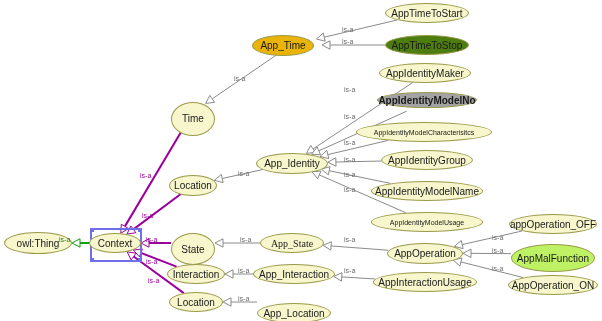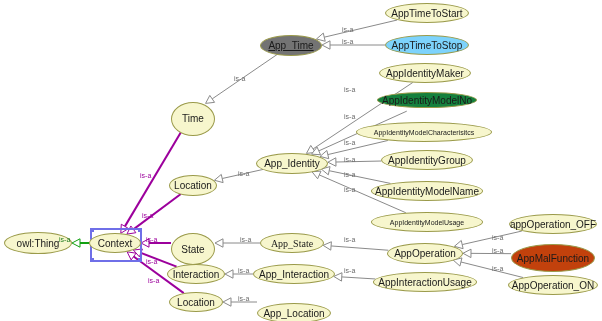--- a/index.html
+++ b/index.html
@@ -153,37 +153,37 @@
     </svg>
   <div class="selbox" id="selbox" style="left: 90px; top: 228px; width: 52px; height: 34px; border-color: rgb(111, 111, 232);"></div>
   <div id="nodelayer">
       <div class="node" style="left: 4px; top: 232px; width: 68px; height: 22px; background: rgb(247, 246, 205); border-color: rgb(154, 154, 74);">owl:Thing</div>
       <div class="node" style="left: 89px; top: 233px; width: 52px; height: 20px; background: rgb(247, 246, 205); border-color: rgb(154, 154, 74);">Context</div>
       <div class="node" style="left: 171px; top: 101.5px; width: 44px; height: 34px; background: rgb(247, 246, 205); border-color: rgb(154, 154, 74);">Time</div>
       <div class="node" style="left: 169px; top: 174.5px; width: 48px; height: 21px; background: rgb(247, 246, 205); border-color: rgb(154, 154, 74);">Location</div>
       <div class="node" style="left: 171px; top: 233px; width: 44px; height: 32px; background: rgb(247, 246, 205); border-color: rgb(154, 154, 74);">State</div>
       <div class="node" style="left: 167px; top: 264px; width: 58px; height: 20px; background: rgb(247, 246, 205); border-color: rgb(154, 154, 74);">Interaction</div>
       <div class="node" style="left: 169px; top: 292px; width: 54px; height: 20px; background: rgb(247, 246, 205); border-color: rgb(154, 154, 74);">Location</div>
-      <div class="node" style="left: 260px; top: 34.5px; width: 62px; height: 21px; background: #737373; border-color: rgb(154, 154, 74); text-decoration: underline;">App_Time</div>
+      <div class="node" style="left: 252px; top: 34.5px; width: 62px; height: 21px; background: #eab308; border-color: rgb(154, 154, 74);">App_Time</div>
       <div class="node" style="left: 256px; top: 152.5px; width: 72px; height: 21px; background: rgb(247, 246, 205); border-color: rgb(154, 154, 74);">App_Identity</div>
       <div class="node" style="left: 260px; top: 233px; width: 64px; height: 20px; background: rgb(247, 246, 205); border-color: rgb(154, 154, 74); font-family: Liberation Serif, serif;">App_State</div>
       <div class="node" style="left: 253px; top: 264px; width: 82px; height: 20px; background: rgb(247, 246, 205); border-color: rgb(154, 154, 74);">App_Interaction</div>
       <div class="node" style="left: 257px; top: 292px; width: 74px; height: 20px; background: rgb(247, 246, 205); border-color: rgb(154, 154, 74); margin-top: 11px;">App_Location</div>
       <div class="node" style="left: 385px; top: 3px; width: 84px; height: 20px; background: rgb(247, 246, 205); border-color: rgb(154, 154, 74);">AppTimeToStart</div>
-      <div class="node" style="left: 385px; top: 35px; width: 84px; height: 20px; background: #7dd3fc; border-color: rgb(154, 154, 74);">AppTimeToStop</div>
+      <div class="node" style="left: 385px; top: 35px; width: 84px; height: 20px; background: #4d7c0f; border-color: rgb(154, 154, 74);">AppTimeToStop</div>
       <div class="node" style="left: 379px; top: 63px; width: 92px; height: 20px; background: rgb(247, 246, 205); border-color: rgb(154, 154, 74);">AppIdentityMaker</div>
-      <div class="node" style="left: 377px; top: 92px; width: 100px; height: 16px; background: #15803d; border-color: rgb(154, 154, 74);">AppIdentityModelNo</div>
+      <div class="node" style="left: 377px; top: 92px; width: 100px; height: 16px; background: #a3a3a3; border-color: rgb(154, 154, 74); font-weight: bold;">AppIdentityModelNo</div>
       <div class="node" style="left: 356px; top: 122px; width: 136px; height: 20px; background: rgb(247, 246, 205); border-color: rgb(154, 154, 74); font-size: 7px;">AppIdentityModelCharacterisitcs</div>
       <div class="node" style="left: 381px; top: 150px; width: 92px; height: 20px; background: rgb(247, 246, 205); border-color: rgb(154, 154, 74);">AppIdentityGroup</div>
       <div class="node" style="left: 371px; top: 181px; width: 112px; height: 20px; background: rgb(247, 246, 205); border-color: rgb(154, 154, 74);">AppIdentityModelName</div>
       <div class="node" style="left: 371px; top: 212px; width: 112px; height: 20px; background: rgb(247, 246, 205); border-color: rgb(154, 154, 74); font-size: 7px;">AppIdentityModelUsage</div>
       <div class="node" style="left: 387px; top: 242.5px; width: 76px; height: 21px; background: rgb(247, 246, 205); border-color: rgb(154, 154, 74);">AppOperation</div>
       <div class="node" style="left: 373px; top: 272px; width: 104px; height: 20px; background: rgb(247, 246, 205); border-color: rgb(154, 154, 74);">AppInteractionUsage</div>
       <div class="node" style="left: 509px; top: 214px; width: 88px; height: 20px; background: rgb(247, 246, 205); border-color: rgb(154, 154, 74);">appOperation_OFF</div>
-      <div class="node" style="left: 511px; top: 244px; width: 84px; height: 28px; background: #c2410c; border-color: rgb(154, 154, 74);">AppMalFunction</div>
+      <div class="node" style="left: 511px; top: 244px; width: 84px; height: 28px; background: #bef264; border-color: rgb(154, 154, 74);">AppMalFunction</div>
       <div class="node" style="left: 508px; top: 275px; width: 90px; height: 20px; background: rgb(247, 246, 205); border-color: rgb(154, 154, 74);">AppOperation_ON</div>
     </div>
   <div id="labellayer">
       <div class="elabel green" style="left: 59px; top: 236px;">is-a</div>
       <div class="elabel magenta" style="left: 140px; top: 172px;">is-a</div>
       <div class="elabel magenta" style="left: 142px; top: 212px;">is-a</div>
       <div class="elabel magenta" style="left: 146px; top: 236px;">is-a</div>
       <div class="elabel magenta" style="left: 146px; top: 258px;">is-a</div>
       <div class="elabel magenta" style="left: 148px; top: 277px;">is-a</div>
       <div class="elabel" style="left: 234px; top: 75px;">is-a</div>

